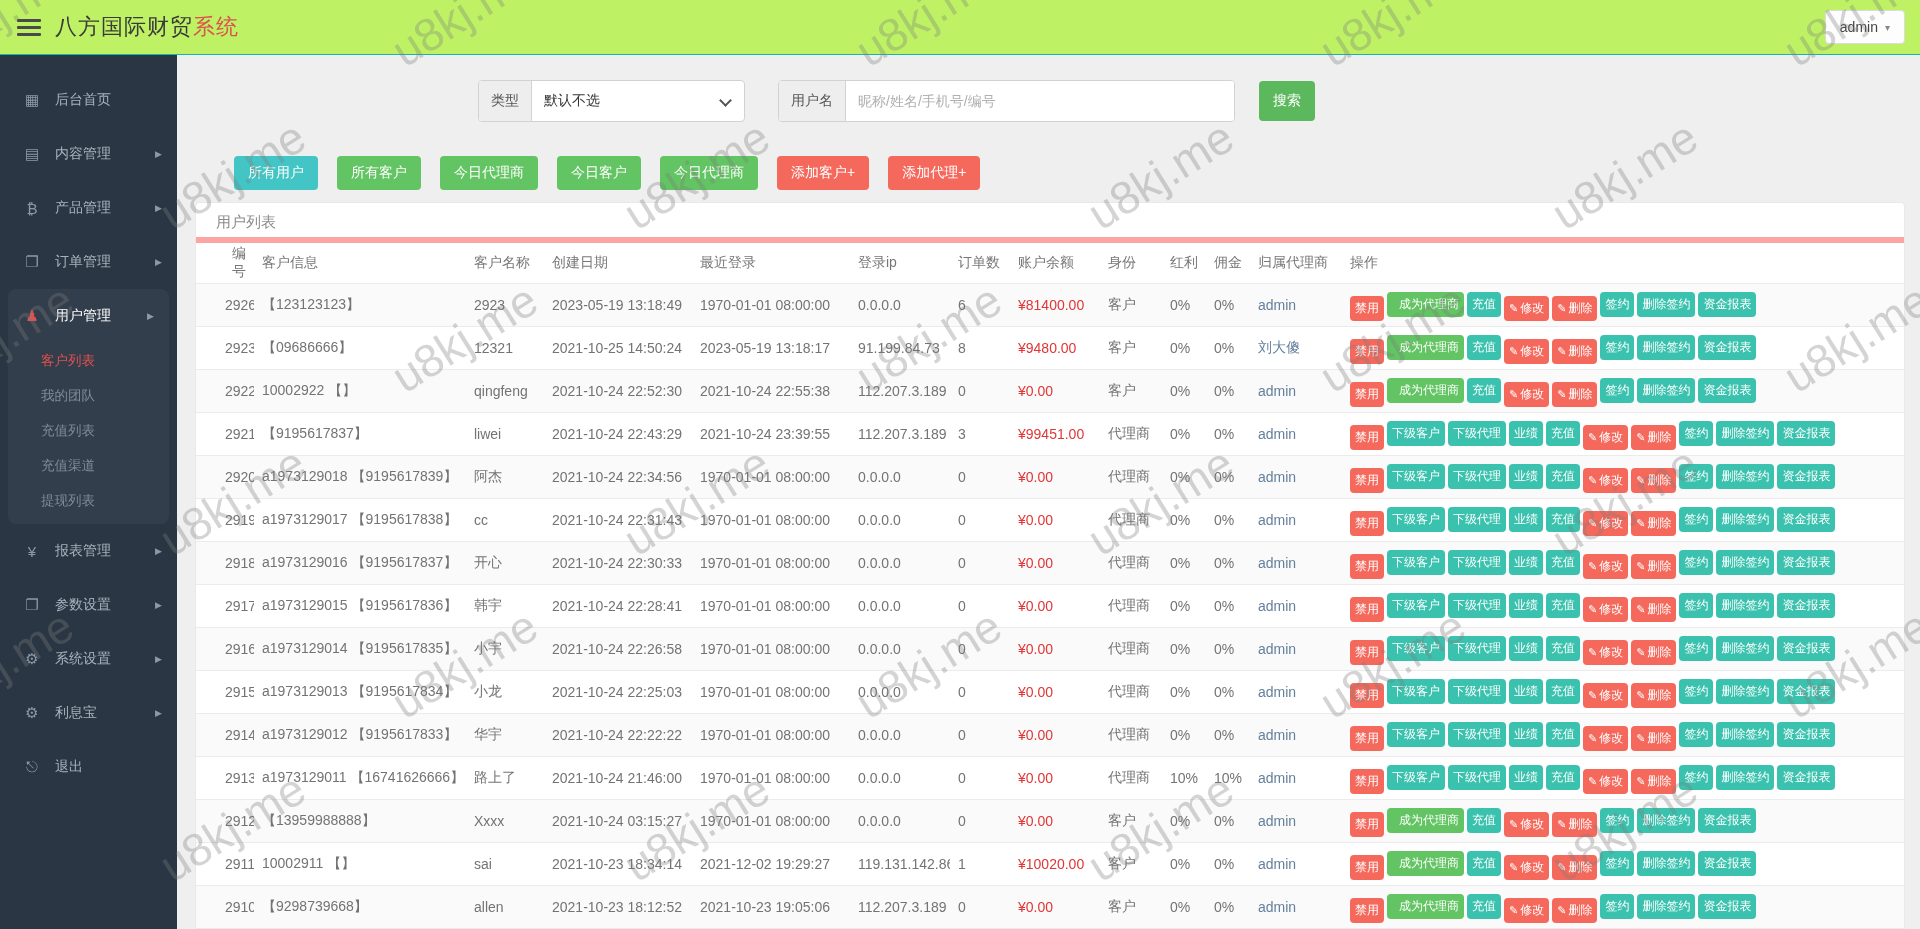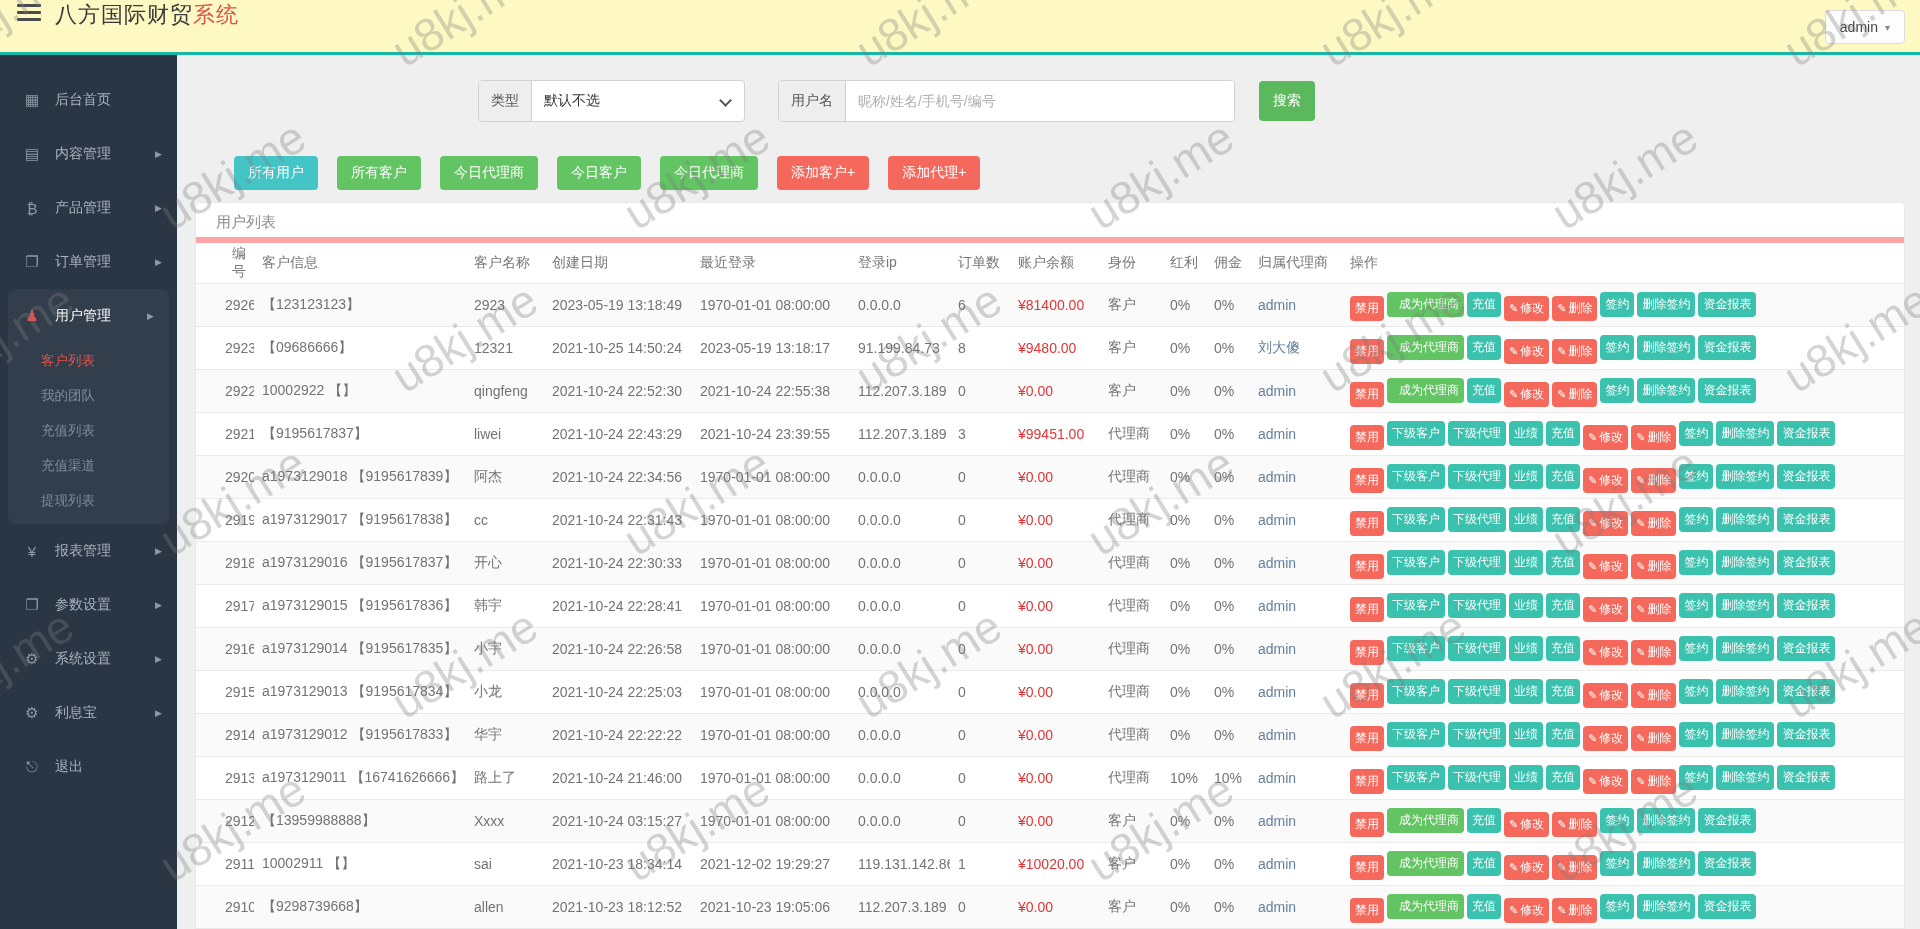--- a/index.html
+++ b/index.html
@@ -6,22 +6,22 @@
   html,body { width:1920px; height:929px; overflow:hidden;
     font-family:"Liberation Sans","DejaVu Sans",sans-serif; background:#efefef; }
 
   :root{
     --red:#f5695c; --green:#62c462; --teal:#3bc2ae; --cyan:#43c5c5;
     --search-green:#5cb85c; --brand-red:#db524e; --balance-red:#e03636;
     --sidebar-bg:#2b3645; --sidebar-panel:#333e4d; --agent-link:#64809c;
   }
 
   
-  .navbar{ height:55px; background:#fef9c3; border-bottom:3px solid #14b8a6;
-    display:flex; position:relative; z-index:2; }
+  .navbar{ height:55px; background:#bef264; border-bottom:1px solid #14b8a6;
+    display:flex; align-items:center; position:relative; z-index:2; }
   .hamburger{ width:24px; margin:0 14px 0 17px; cursor:pointer; }
   .hamburger span{ display:block; height:3px; background:#4a4a4a; margin:4px 0; border-radius:1px;}
   .brand{ font-size:22px; color:#3a3a3a; letter-spacing:1px; }
   .brand .accent{ color:var(--brand-red); }
   .admin-btn{ position:absolute; right:15px; top:10px; height:34px; padding:0 14px;
     background:#fdfdfd; border:1px solid #dcdcdc; border-radius:4px; font-size:14px;
     color:#444; cursor:pointer; display:flex; align-items:center; gap:7px;
     font-family:inherit; }
   .admin-btn .caret{ font-size:10px; color:#888; }
 

